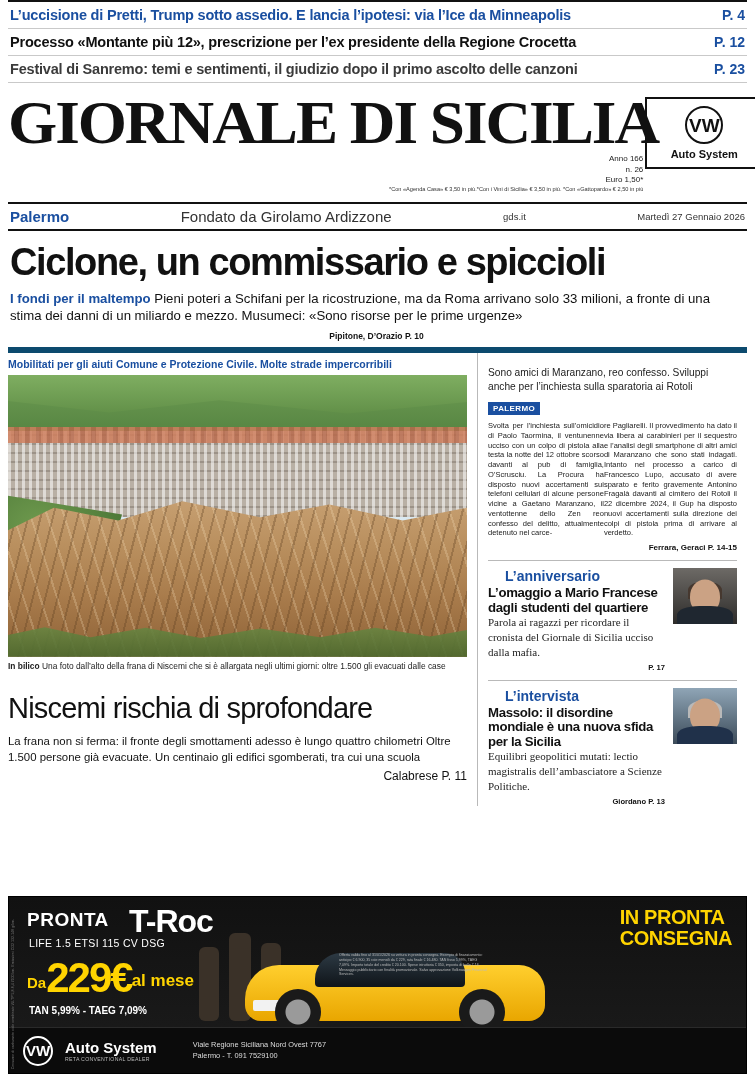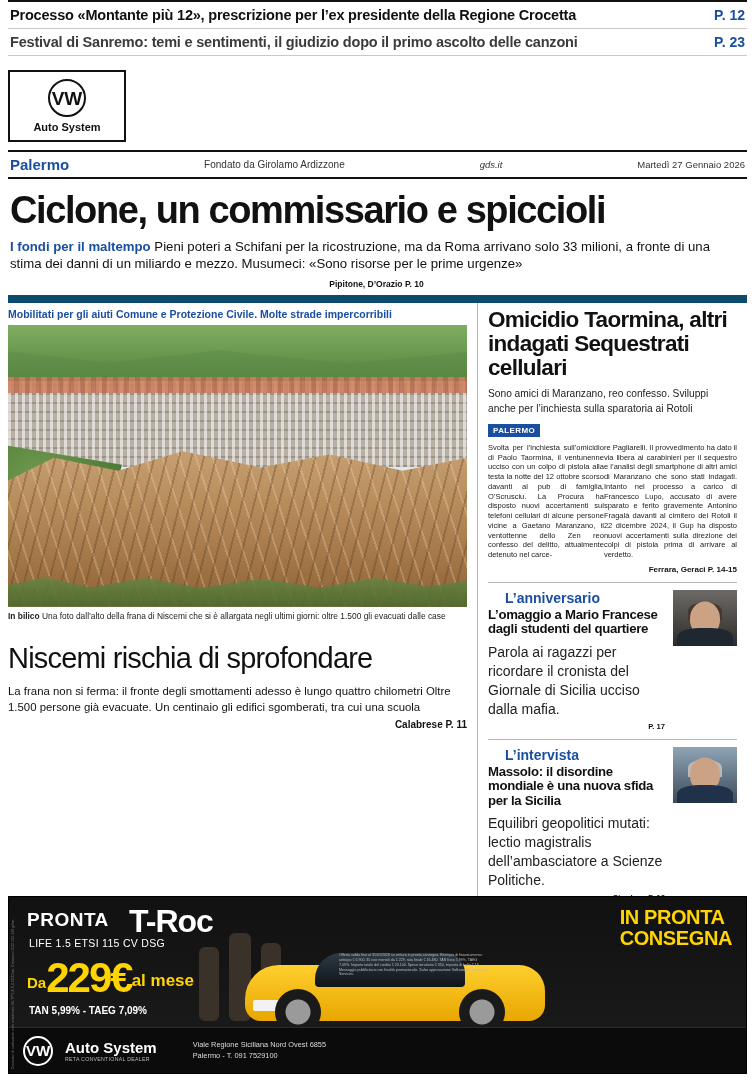--- a/index.html
+++ b/index.html
@@ -72,41 +72,41 @@
 
   
   .infobar {
     display: flex; align-items: center; justify-content: space-between;
     border-top: 2px solid #111; border-bottom: 2px solid #111;
     margin: 8px 8px 0 8px;
     padding: 4px 2px;
     font-size: 10.5px;
   }
   .infobar .city { font-size: 15px; font-weight: bold; color: #1a4fa0; }
-  .infobar .founder { color: #333; font-size: 10px; }
-  .infobar .site { color: #333; font-size: 9.5px; font-style: italic; }
+  .infobar .founder { color: #333; font-size: 15px; }
+  .infobar .site { color: #333; font-size: 9.5px; }
   .infobar .date { color: #333; font-size: 9.5px; }
 
   
   .lead { padding: 12px 10px 0 10px; }
   .lead h1 {
     font-family: "Liberation Sans", sans-serif;
     font-size: 38px; font-weight: bold; letter-spacing: -1.4px;
     line-height: 1.02;
   }
   .lead-sub {
     margin-top: 8px; font-size: 13.2px; line-height: 1.33; color: #111;
   }
   .lead-sub .kicker { color: #1a4fa0; font-weight: bold; }
   .lead-byline {
     text-align: center; font-size: 8.5px; font-weight: bold; margin-top: 6px; padding-right: 2px;
   }
 
   
-  .cols { display: flex; margin: 6px 8px 0 8px; border-top: 8px solid #0c4a6e; }
+  .cols { display: flex; margin: 6px 8px 0 8px; border-top: 6px solid #0c4a6e; }
   .col-left { width: 470px; padding: 5px 10px 0 0; border-right: 1px solid #b9b9b9; }
   .col-right { width: 259px; padding: 5px 0 0 10px; }
 
   .left-kicker { color: #1a4fa0; font-weight: bold; font-size: 10.5px; margin-bottom: 5px; }
 
   
   .photo { width: 100%; height: 282px; position: relative; overflow: hidden; }
   .sky { position: absolute; inset: 0; background: linear-gradient(#cfe3ef, #e6eef2); }
   .hill-far { position:absolute; left:0; top:0; width:100%; height:78px;
     background: linear-gradient(#6f9e54, #4e7c3c); }
@@ -144,40 +144,40 @@
   .caption {
     font-size: 8.4px; line-height: 1.25; margin-top: 4px; color: #222;
   }
   .caption b { font-weight: bold; }
 
   .left-h2 {
     font-size: 29px; font-weight: normal; letter-spacing: -0.8px; margin-top: 22px; line-height: 1.05;
     font-family: "Liberation Sans", sans-serif;
   }
   .left-body { font-size: 11.4px; line-height: 1.42; margin-top: 9px; }
-  .left-byline { text-align: right; font-size: 10px; font-weight: bold; margin-top: 4px; }
+  .left-byline { text-align: right; font-size: 12px; font-weight: normal; margin-top: 4px; }
 
   
   .r-head {
     font-size: 22.5px; font-weight: bold; line-height: 1.06; letter-spacing: -0.7px;
   }
   .r-sub { font-size: 10.2px; line-height: 1.4; margin-top: 8px; color: #222; }
   .r-tag {
     display: inline-block; background: #1a4fa0; color: #fff;
     font-size: 8px; font-weight: bold; padding: 2px 5px; margin-top: 8px; letter-spacing: .4px;
   }
   .r-cols { display: flex; gap: 0; margin-top: 6px; }
   .r-cols p { font-size: 7.5px; line-height: 1.3; text-align: justify; color: #222; }
   .r-byline { text-align: right; font-size: 8px; font-weight: bold; margin-top: 5px; }
 
   .r-block { border-top: 1px solid #b9b9b9; margin-top: 8px; padding-top: 7px; display: flex; gap: 8px; }
   .r-block-main { flex: 1 1 auto; }
   .r-kicker { color: #1a4fa0; font-weight: bold; font-size: 14px; margin-left: 17px; }
   .r-title { font-size: 13.2px; font-weight: bold; line-height: 1.1; margin-top: 2px; letter-spacing: -0.3px; }
-  .r-text { font-size: 14px; line-height: 1.35; margin-top: 6px; color: #222; }
+  .r-text { font-size: 11px; line-height: 1.35; color: #222; font-family: Liberation Serif, serif; }
   .r-small-byline { text-align: right; font-size: 7.6px; font-weight: bold; margin-top: 3px; }
   .r-thumb { width: 64px; height: 56px; flex: 0 0 auto; position: relative; overflow: hidden; background:#2a2a2a;}
   .r-thumb.t1 { background: linear-gradient(#6d6a66,#2e2c2a); }
   .r-thumb.t2 { background: linear-gradient(#8fa5b6,#3c4b59); }
   .r-thumb .face {
     position:absolute; left:50%; top:44%; transform:translate(-50%,-40%);
     width:30px; height:34px; border-radius:50% 50% 45% 45%;
     background:#cba284;
   }
   .r-thumb .hair { position:absolute; left:50%; top:22%; transform:translateX(-50%);
@@ -244,30 +244,43 @@
   .f2 { left:34px; top:20px; width:22px; height:88px; }
   .f3 { left:66px; top:30px; width:20px; height:78px; }
 </style>
 </head>
 <body>
 
 <div class="page">
 
   <div class="teasers">
     <div class="teaser">
+      <div class="teaser-text t-blue">L’uccisione di Pretti, Trump sotto assedio. E lancia l’ipotesi: via l’Ice da Minneapolis</div>
+      <div class="teaser-page">P.  4</div>
+    </div>
+    <div class="teaser">
       <div class="teaser-text t-dark">Processo «Montante più 12», prescrizione per l’ex presidente della Regione Crocetta</div>
       <div class="teaser-page">P. 12</div>
     </div>
     <div class="teaser">
       <div class="teaser-text t-gray">Festival di Sanremo: temi e sentimenti, il giudizio dopo il primo ascolto delle canzoni</div>
       <div class="teaser-page">P. 23</div>
     </div>
   </div>
 
   <div class="masthead">
+    <div class="logo-wrap">
+      <div class="logo">GIORNALE DI SICILIA</div>
+      <div class="logo-meta">
+        <span class="ln">Anno 166</span>
+        <span class="ln">n. 26</span>
+        <span class="ln">Euro 1,50*</span>
+        <span class="ln fine">*Con «Agenda Casa» € 3,50 in più.*Con i Vini di Sicilia» € 3,50 in più. *Con «Gattopardo» € 2,50 in più</span>
+      </div>
+    </div>
     <div class="vw-box">
       <div class="vw-logo">
         <span>VW</span>
       </div>
       <div class="vw-caption">Auto System</div>
     </div>
   </div>
 
   <div class="infobar">
     <div class="city">Palermo</div>
@@ -304,21 +317,20 @@
       <div class="caption">
         <b>In bilico</b><span> Una foto dall’alto della frana di Niscemi che si è allargata negli ultimi giorni: oltre 1.500 gli evacuati dalle case</span>
       </div>
 
       <div class="left-h2">Niscemi rischia di sprofondare</div>
       <div class="left-body">La frana non si ferma: il fronte degli smottamenti adesso è lungo quattro chilometri Oltre 1.500 persone già evacuate. Un centinaio gli edifici sgomberati, tra cui una scuola</div>
       <div class="left-byline">Calabrese  P. 11</div>
     </div>
 
     <div class="col-right">
-      <div class="r-head">Omicidio Taormina, altri indagati Sequestrati cellulari</div>
       <div class="r-sub">Sono amici di Maranzano, reo confesso. Sviluppi anche per l’inchiesta sulla sparatoria ai Rotoli</div>
       <div class="r-tag">PALERMO</div>
       <div class="r-cols">
         <p>Svolta per l’inchiesta sull’omicidio di Paolo Taormina, il ventunenne ucciso con un colpo di pistola alla testa la notte del 12 ottobre scorso davanti al pub di famiglia, O’Scrusciu. La Procura ha disposto nuovi accertamenti sui telefoni cellulari di alcune persone vicine a Gaetano Maranzano, il ventottenne dello Zen reo confesso del delitto, attualmente detenuto nel carce-</p>
         <p>re Pagliarelli. Il provvedimento ha dato il via libera ai carabinieri per il sequestro e l’analisi degli smartphone di altri amici di Maranzano che sono stati indagati. Intanto nel processo a carico di Francesco Lupo, accusato di avere sparato e ferito gravemente Antonino Fragalà davanti al cimitero dei Rotoli il 22 dicembre 2024, il Gup ha disposto nuovi accertamenti sulla direzione dei colpi di pistola prima di arrivare al verdetto.</p>
       </div>
       <div class="r-byline">Ferrara, Geraci  P. 14-15</div>
 
       <div class="r-block">
         <div class="r-block-main">
@@ -380,20 +392,20 @@
     <div class="ad-pronta" style="white-space:pre-line">IN PRONTA
 CONSEGNA</div>
 
     <div class="ad-footer">
       <div class="ad-vw-circle">VW</div>
       <div class="ad-brand">
         <span>Auto System</span>
         <small>RETA CONVENTIONAL DEALER</small>
       </div>
       <div class="ad-addr">
-        <div>Viale Regione Siciliana Nord Ovest 6855</div>
+        <div>Viale Regione Siciliana Nord Ovest 7767</div>
         <div>Palermo - T. 091 7529100</div>
       </div>
     </div>
     <div class="ad-sidetext">Consumo di carburante ciclo combinato WLTP 5,8-6,4 l/100 km. Emissioni CO2 132-146 g/km.</div>
   </div>
 
 </div>
 
 </body></html>

